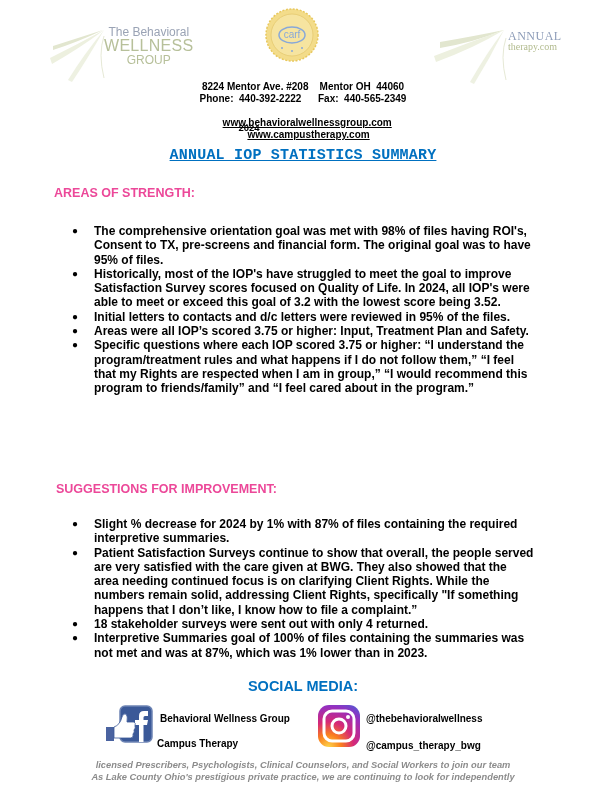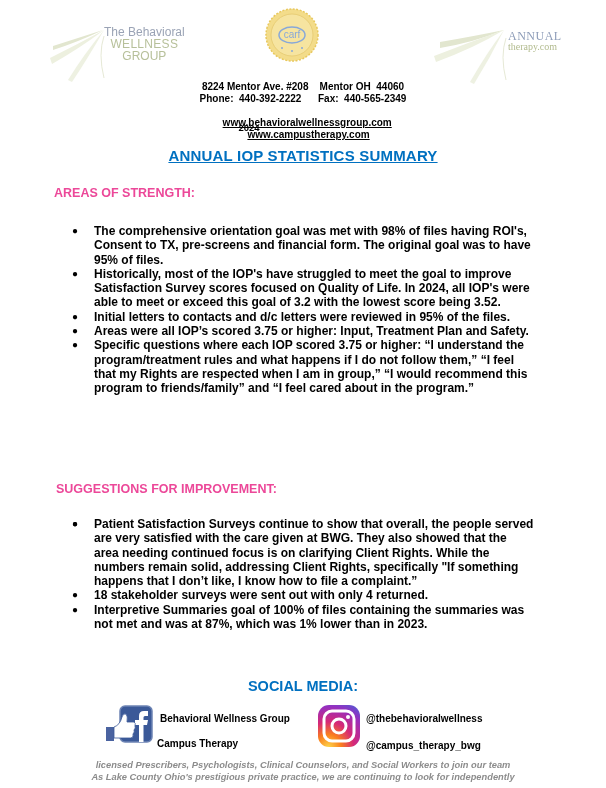--- a/index.html
+++ b/index.html
@@ -4,33 +4,33 @@
 <style>
   html, body { margin:0; padding:0; background:#ffffff; }
   body { width:606px; height:788px; position:relative; overflow:hidden;
          font-family:"Liberation Sans", sans-serif; color:#000; }
   .abs { position:absolute; }
   
   .bwg-logo { left:48px; top:14px; width:150px; height:70px; }
   .bwg-rays { position:absolute; left:0; top:0; }
   .bwg-text { position:absolute; left:56px; top:12px; text-align:center; line-height:1; color:#b7c09a; font-family:"Liberation Sans", sans-serif; }
   .bwg-text .l1 { font-size:12px; color:#9aa3b5; }
-  .bwg-text .l2 { font-size:12px; letter-spacing:0.3px; }
+  .bwg-text .l2 { font-size:16px; letter-spacing:0.3px; }
   .bwg-text .l3 { font-size:12px; }
   .carf { left:265px; top:8px; width:54px; height:54px; }
   .campus-logo { left:430px; top:14px; width:150px; height:70px; }
   .campus-text { position:absolute; left:78px; top:16px; line-height:1; font-family:"Liberation Serif", serif; }
   .campus-text .c1 { font-size:12px; color:#8d9cb8; letter-spacing:0.5px; }
   .campus-text .c2 { font-size:10px; color:#b2bb8e; }
 
   .contact { left:0; width:606px; top:73px; text-align:center; font-weight:bold; font-size:10px; line-height:12px;margin-top:8px; }
   .contact .row { white-space:pre; }
   .contact a { color:#000; text-decoration:underline; }
   .year { left:0; width:498px; top:122px; text-align:center; font-weight:bold; font-size:9.5px; }
-  .title { left:0; width:606px; top:147px; text-align:center; font-weight:bold; font-size:15px; color:#0070c0; text-decoration:underline; letter-spacing:0.2px; }
+  .title { left:0; width:606px; top:147px; text-align:center; font-weight:bold; font-size:15px; color:#0070c0; text-decoration:underline; letter-spacing:0.2px;font-family:Liberation Mono, monospace; }
   .section-h { font-weight:bold; font-size:12.5px; color:#ec4899; }
   .strength-h { left:54px; top:186px; }
   .improve-h { left:56px; top:482px; }
   ul.blist { position:absolute; margin:0; padding:0; list-style:none; font-weight:bold; font-size:12px; line-height:14.3px; }
   ul.blist li { position:relative; padding-left:32px; margin:0; }
   ul.blist li .dot { position:absolute; left:10px; top:0; font-size:10px; }
   .list1 { left:62px; top:224px; width:470px; }
   .list2 { left:62px; top:517px; width:472px; }
   .social-h { left:0; width:606px; top:678px; text-align:center; font-weight:bold; font-size:14.5px; color:#0070c0; }
   .fb-icon { left:106px; top:705px; width:48px; height:40px; }
@@ -99,21 +99,21 @@
 <ul class="blist list1">
   <li><span class="dot">●</span><span>The comprehensive orientation goal was met with 98% of files having ROI's, Consent to TX, pre-screens and financial form. The original goal was to have 95% of files.</span></li>
   <li><span class="dot">●</span><span>Historically, most of the IOP's have struggled to meet the goal to improve Satisfaction Survey scores focused on Quality of Life. In 2024, all IOP's were able to meet or exceed this goal of 3.2 with the lowest score being 3.52.</span></li>
   <li><span class="dot">●</span><span>Initial letters to contacts and d/c letters were reviewed in 95% of the files.</span></li>
   <li><span class="dot">●</span><span>Areas were all IOP’s scored 3.75 or higher: Input, Treatment Plan and Safety.</span></li>
   <li><span class="dot">●</span><span>Specific questions where each IOP scored 3.75 or higher: “I understand the program/treatment rules and what happens if I do not follow them,” “I feel that my Rights are respected when I am in group,” “I would recommend this program to friends/family” and “I feel cared about in the program.”</span></li>
 </ul>
 
 <div class="abs section-h improve-h">SUGGESTIONS FOR IMPROVEMENT:</div>
 <ul class="blist list2">
-  <li><span class="dot">●</span></li>
+  <li><span class="dot">●</span><span>Slight % decrease for 2024 by 1% with 87% of files containing the required interpretive summaries.</span></li>
   <li><span class="dot">●</span><span>Patient Satisfaction Surveys continue to show that overall, the people served are very satisfied with the care given at BWG.  They also showed that the area needing continued focus is on clarifying Client Rights. While the numbers remain solid, addressing Client Rights, specifically "If something happens that I don’t like, I know how to file a complaint.”</span></li>
   <li><span class="dot">●</span><span>18 stakeholder surveys were sent out with only 4 returned.</span></li>
   <li><span class="dot">●</span><span>Interpretive Summaries goal of 100% of files containing the summaries was not met and was at 87%, which was 1% lower than in 2023.</span></li>
 </ul>
 
 <div class="abs social-h">SOCIAL MEDIA:</div>
 
 <div class="abs fb-icon">
   <svg width="48" height="40" viewBox="0 0 48 40">
     <rect x="14" y="1" width="32" height="36" rx="5" fill="#3b5998" stroke="#6d84b4" stroke-width="1.5"></rect>

